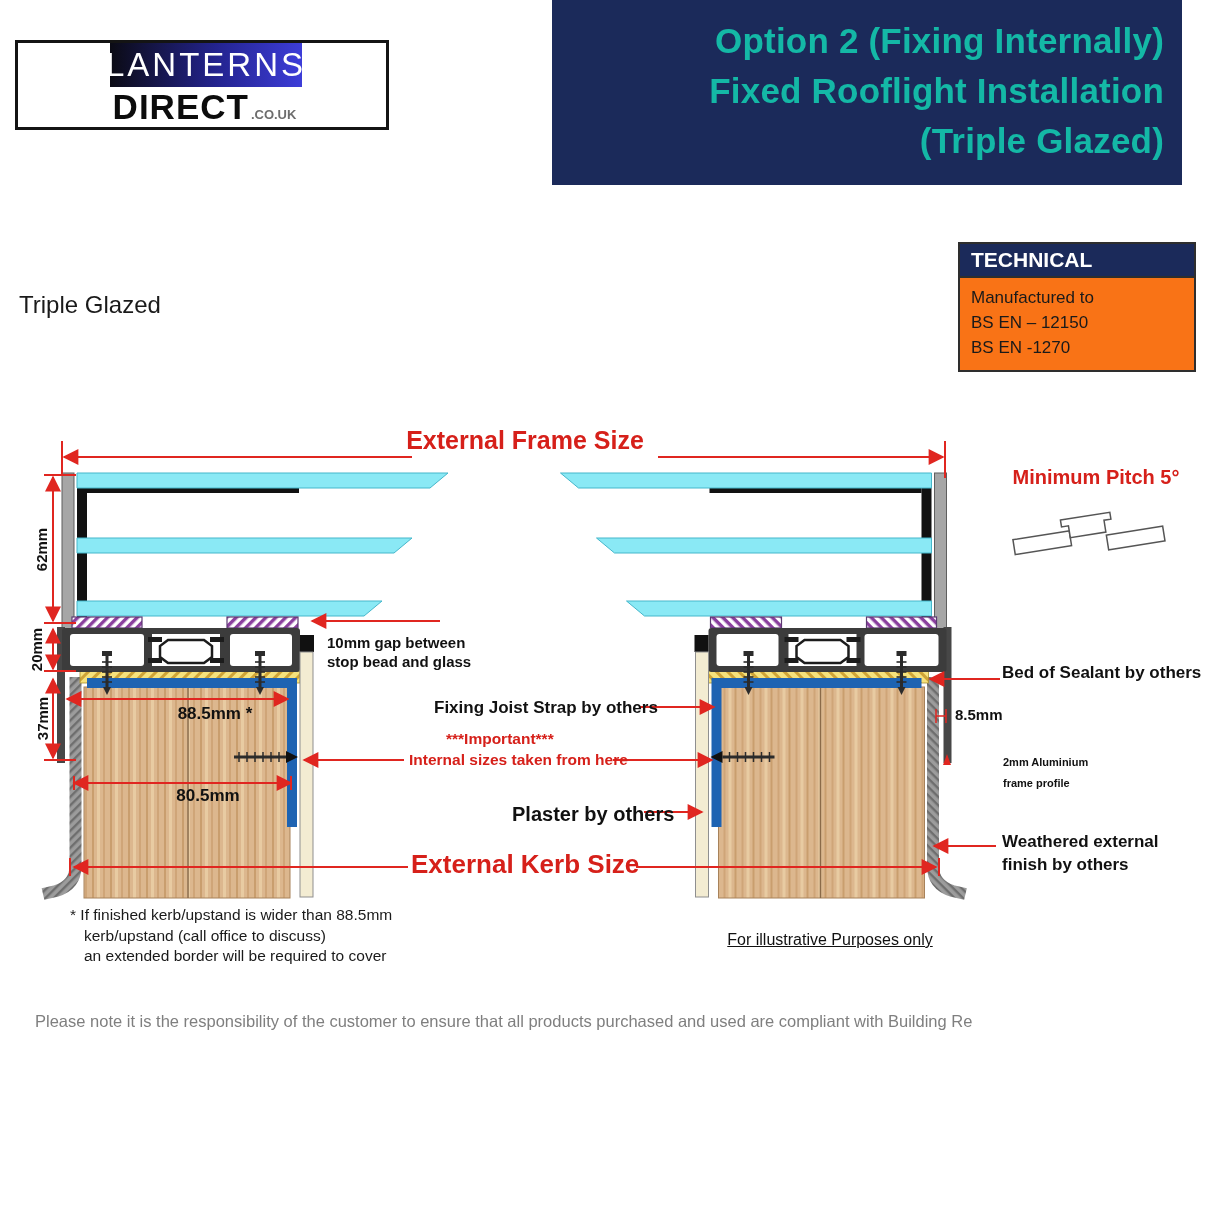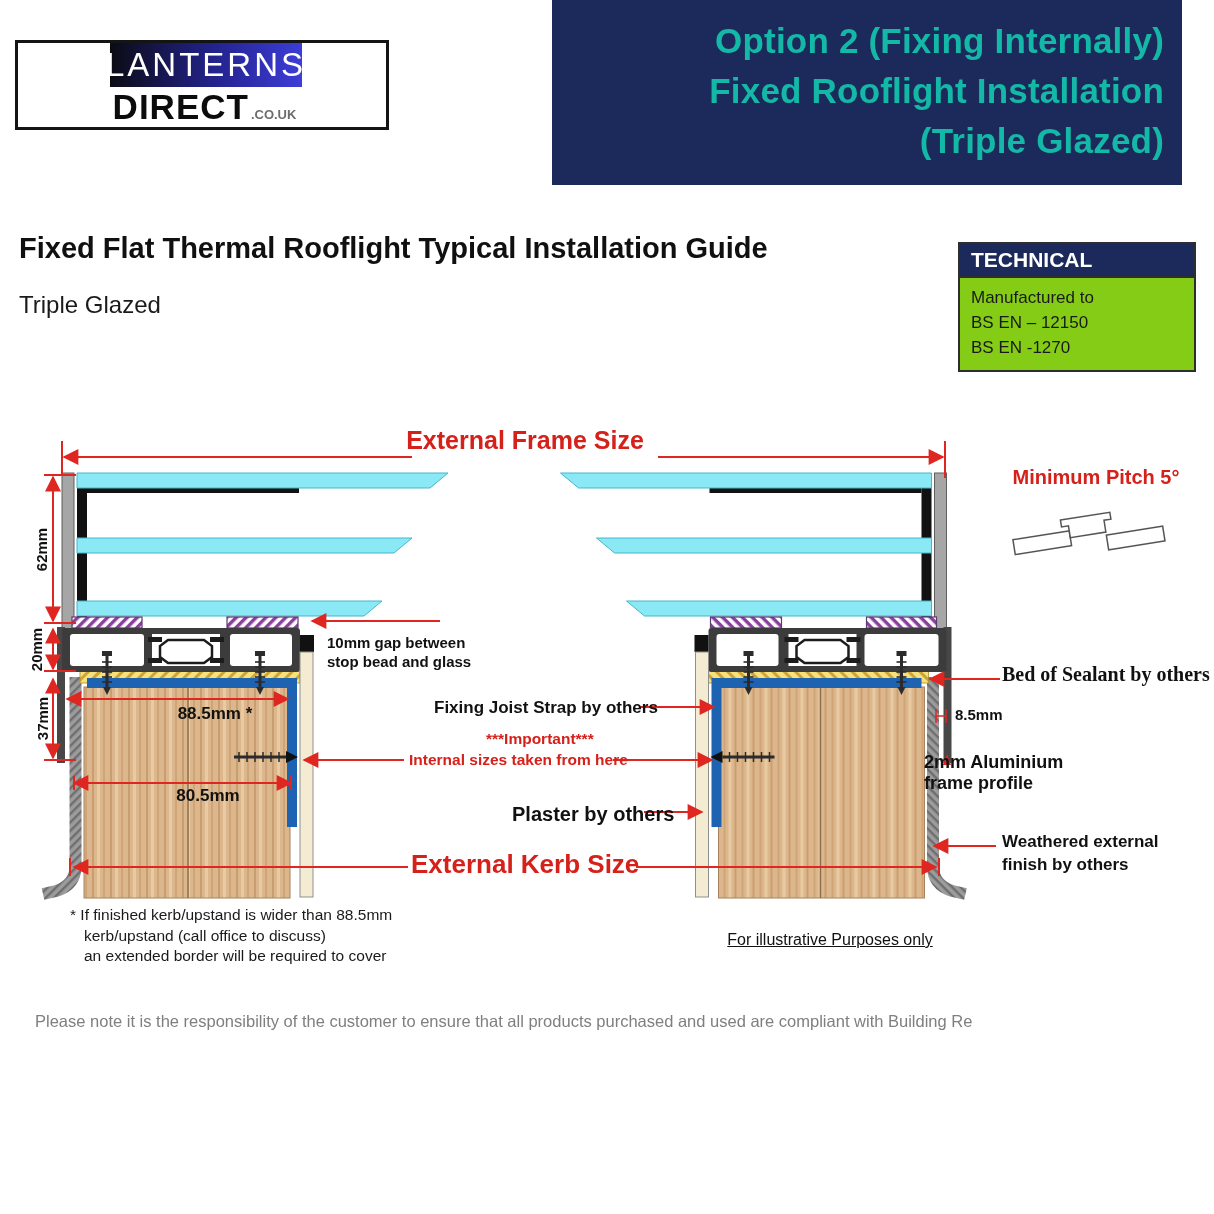--- a/index.html
+++ b/index.html
@@ -19,21 +19,21 @@
   #logo-direct{font-size:35px;font-weight:800;color:#0c0c0c;letter-spacing:1px;}
   #logo-tld{font-size:13px;font-weight:bold;color:#6d6d6d;margin-left:2px;}
   
   #banner{left:552px;top:0;width:630px;height:185px;background:#1b2a5a;color:#14b8a6;
           text-align:right;padding:16px 18px 16px 0;box-sizing:border-box;}
   #banner div{font-size:35px;line-height:50px;font-weight:600;letter-spacing:0.2px;}
   
   #main-title{left:19px;top:232px;font-size:29px;font-weight:bold;color:#101010;}
   #sub-title{left:19px;top:291px;font-size:24px;color:#1a1a1a;}
   
-  #tech-box{left:958px;top:242px;width:234px;border:2px solid #2e2e2e;background:#84cc16;}
+  #tech-box{left:958px;top:242px;width:234px;border:2px solid #2e2e2e;background:#f97316;}
   #tech-head{background:#1b2a5a;color:#fff;font-size:21px;font-weight:bold;
              padding:4px 0 4px 11px;border-bottom:2px solid #2e2e2e;}
   #tech-body{padding:7px 11px 10px 11px;font-size:17px;line-height:25px;color:#1a1a1a;}
   
   .rot{transform:rotate(-90deg);transform-origin:center center;text-align:center;width:60px;}
   #footnote{left:70px;top:905px;font-size:15.5px;line-height:20.5px;color:#1a1a1a;}
   #footnote .ind{margin-left:14px;}
   #bottom-note{left:35px;top:1012px;font-size:16.5px;color:#7f7f7f;}
 </style>
 </head>
@@ -50,21 +50,20 @@
       <span id="logo-tld">.CO.UK</span>
     </div>
   </div>
 
   <div class="abs" id="banner">
     <div>Option 2 (Fixing Internally)</div>
     <div>Fixed Rooflight Installation</div>
     <div>(Triple Glazed)</div>
   </div>
 
-  <div class="lbl" id="main-title">Fixed Flat Thermal Rooflight Typical Installation Guide</div>
   <div class="lbl" id="sub-title">Triple Glazed</div>
 
   <div class="abs" id="tech-box">
     <div id="tech-head">TECHNICAL</div>
     <div id="tech-body">
       <div>Manufactured to</div>
       <div>BS EN – 12150</div>
       <div>BS EN -1270</div>
     </div>
   </div>
@@ -205,28 +204,28 @@
 
   <div class="lbl b" style="left:327px;top:633px;font-size:15px;line-height:19px;">
     <div>10mm gap between</div>
     <div>stop bead and glass</div>
   </div>
 
   <div class="lbl b" style="left:150px;top:704px;width:130px;text-align:center;font-size:17px;">88.5mm  *</div>
   <div class="lbl b" style="left:148px;top:786px;width:120px;text-align:center;font-size:17px;">80.5mm</div>
 
   <div class="lbl b" style="left:434px;top:698px;font-size:17px;">Fixing Joist Strap by others</div>
-  <div class="lbl b red" style="left:446px;top:730px;font-size:15.5px;margin-left:40px;">***Important***</div>
+  <div class="lbl b red" style="left:446px;top:730px;font-size:15.5px;">***Important***</div>
   <div class="lbl b red" style="left:409px;top:751px;font-size:15.5px;">Internal sizes taken from here</div>
   <div class="lbl b" style="left:512px;top:803px;font-size:20px;">Plaster by others</div>
   <div class="lbl b red" style="left:411px;top:849px;font-size:26px;">External Kerb Size</div>
 
-  <div class="lbl b" style="left:1002px;top:663px;font-size:20px;font-family:Liberation Serif, serif;">Bed of Sealant by others</div>
+  <div class="lbl b" style="left:1002px;top:663px;font-size:17px;">Bed of Sealant by others</div>
   <div class="lbl b" style="left:955px;top:706px;font-size:15px;">8.5mm</div>
-  <div class="lbl b" style="left:924px;top:752px;font-size:18px;line-height:21px;">
+  <div class="lbl b" style="left:1003px;top:752px;font-size:11px;line-height:21px;">
     <div>2mm Aluminium</div>
     <div>frame profile</div>
   </div>
   <div class="lbl b" style="left:1002px;top:830px;font-size:17px;line-height:23px;">
     <div>Weathered external</div>
     <div>finish by others</div>
   </div>
 
   <div class="lbl" id="footnote">
     <div>* If finished kerb/upstand is wider than 88.5mm</div>

